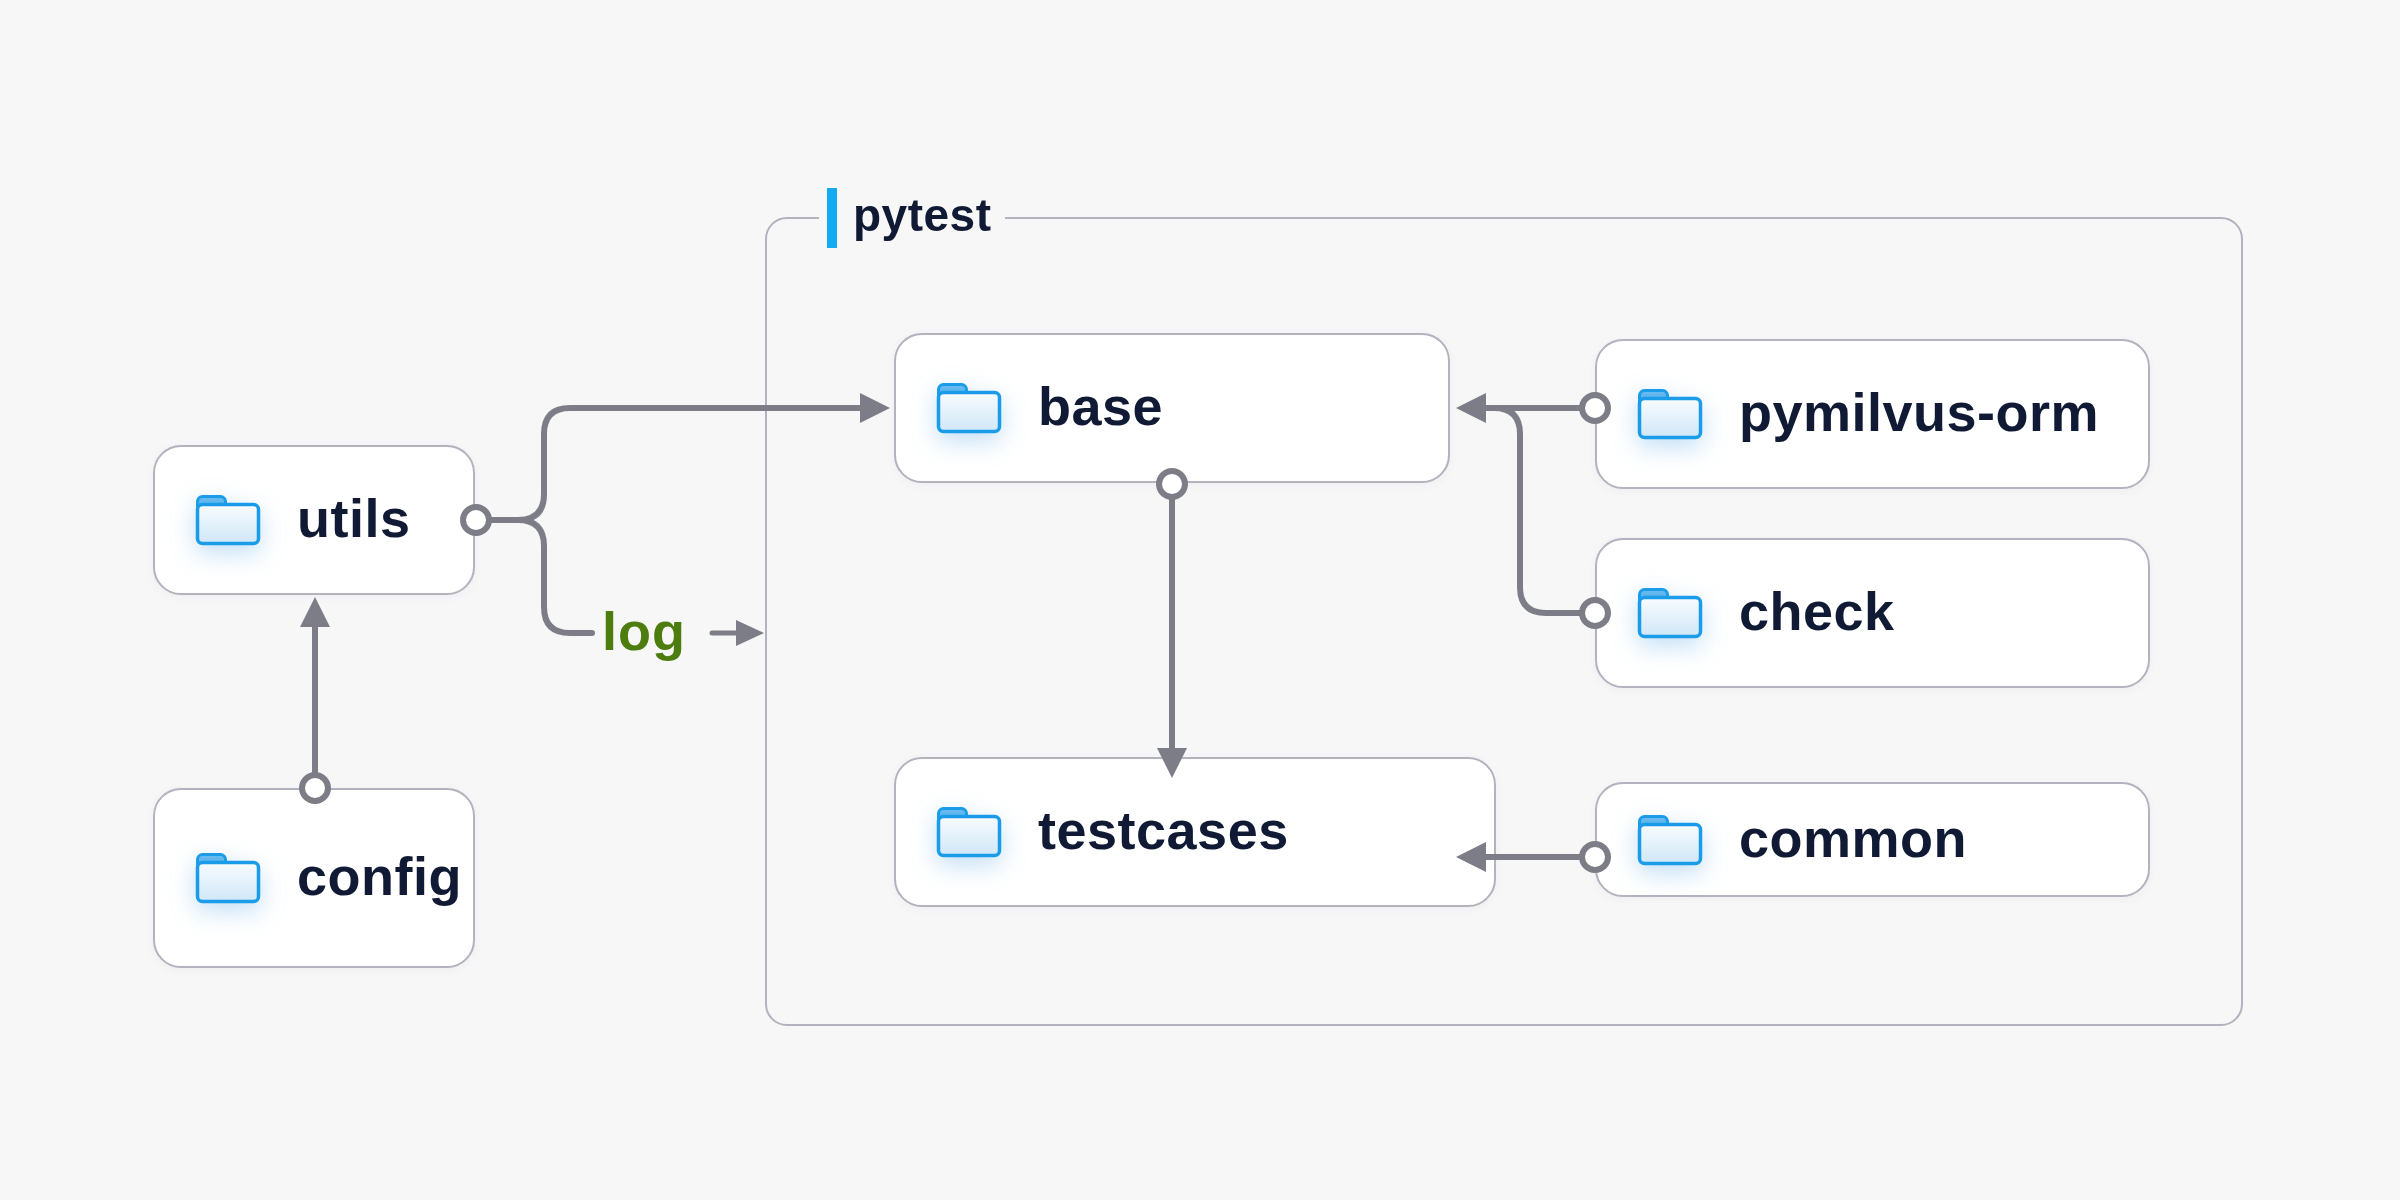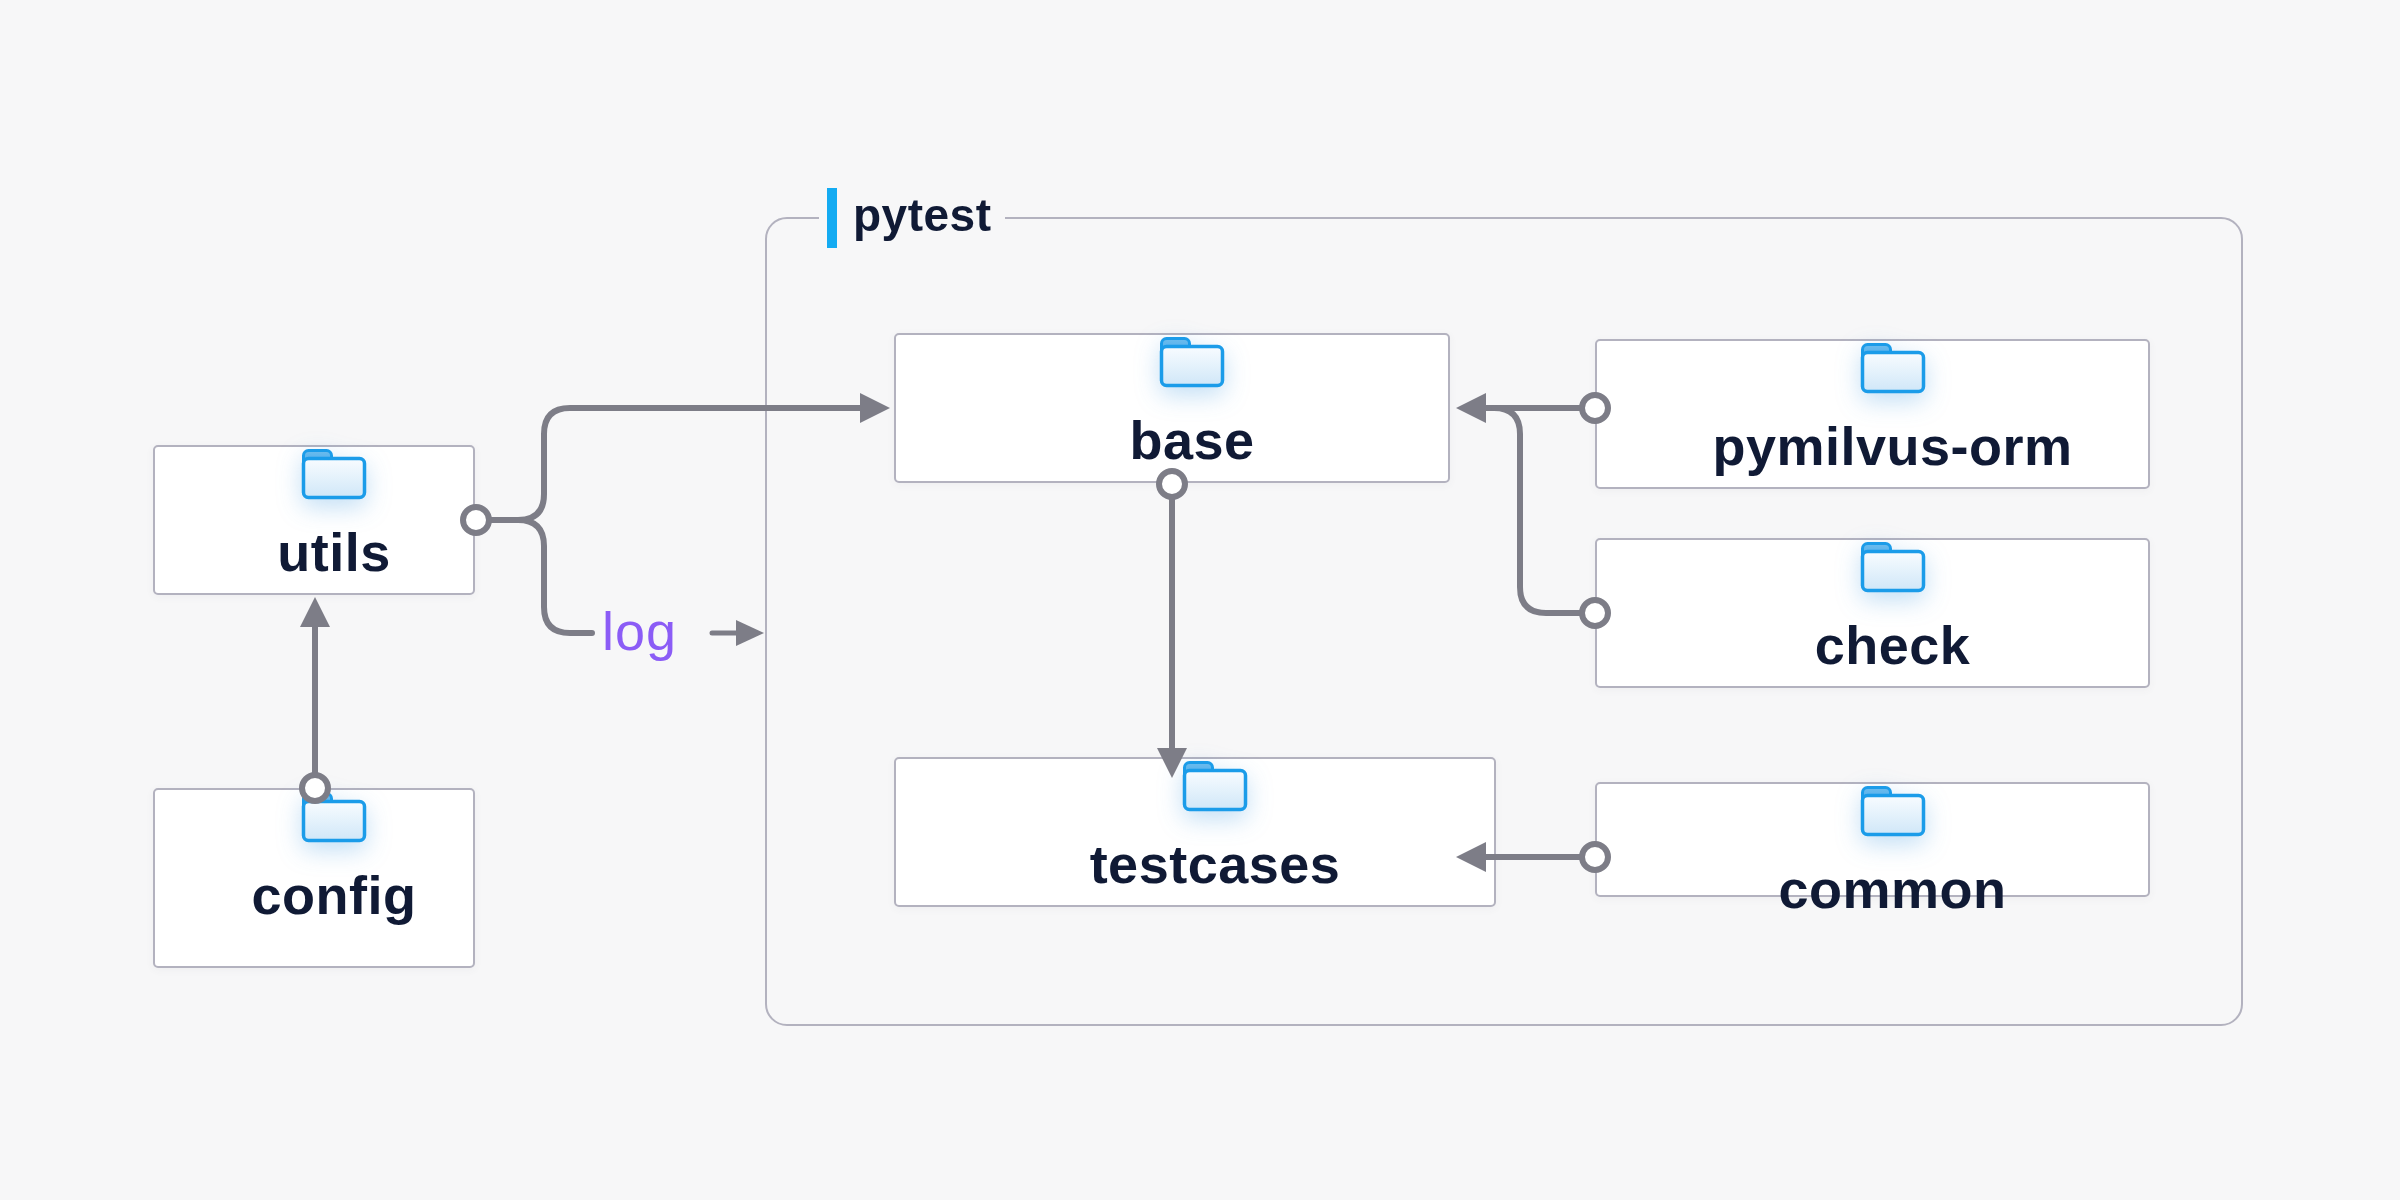--- a/index.html
+++ b/index.html
@@ -48,28 +48,27 @@
     color: #101a35;
     letter-spacing: 0.5px;
     line-height: 1;
     padding-bottom: 6px;
   }
   
   .node {
     position: absolute;
     background: #ffffff;
     border: 2px solid #b3b2bf;
-    border-radius: 5px;
+    border-radius: 28px;
     box-sizing: border-box;
     display: flex;
     align-items: center;
     padding-left: 40px;
-    gap: 24px;
+    gap: 36px;
     box-shadow: 0 2px 8px rgba(70, 70, 100, 0.05);
-    flex-direction: column;
   }
   .node .node-label {
     font-size: 54px;
     font-weight: 700;
     color: #101a35;
     letter-spacing: 0.5px;
     line-height: 1;
     padding-bottom: 4px;
   }
   .folder-icon-svg {
@@ -105,22 +104,22 @@
     fill: #ffffff;
     stroke: #7d7d87;
     stroke-width: 6;
   }
   
   .edge-label {
     position: absolute;
     left: 602px;
     top: 604px;
     font-size: 54px;
-    font-weight: 400;
-    color: #8b5cf6;
+    font-weight: 700;
+    color: #4d7c0f;
     letter-spacing: 1px;
     line-height: 1;
   }
 </style>
 </head>
 <body>
 
 <div class="stage">
 
   <svg width="0" height="0" style="position:absolute" aria-hidden="true">

